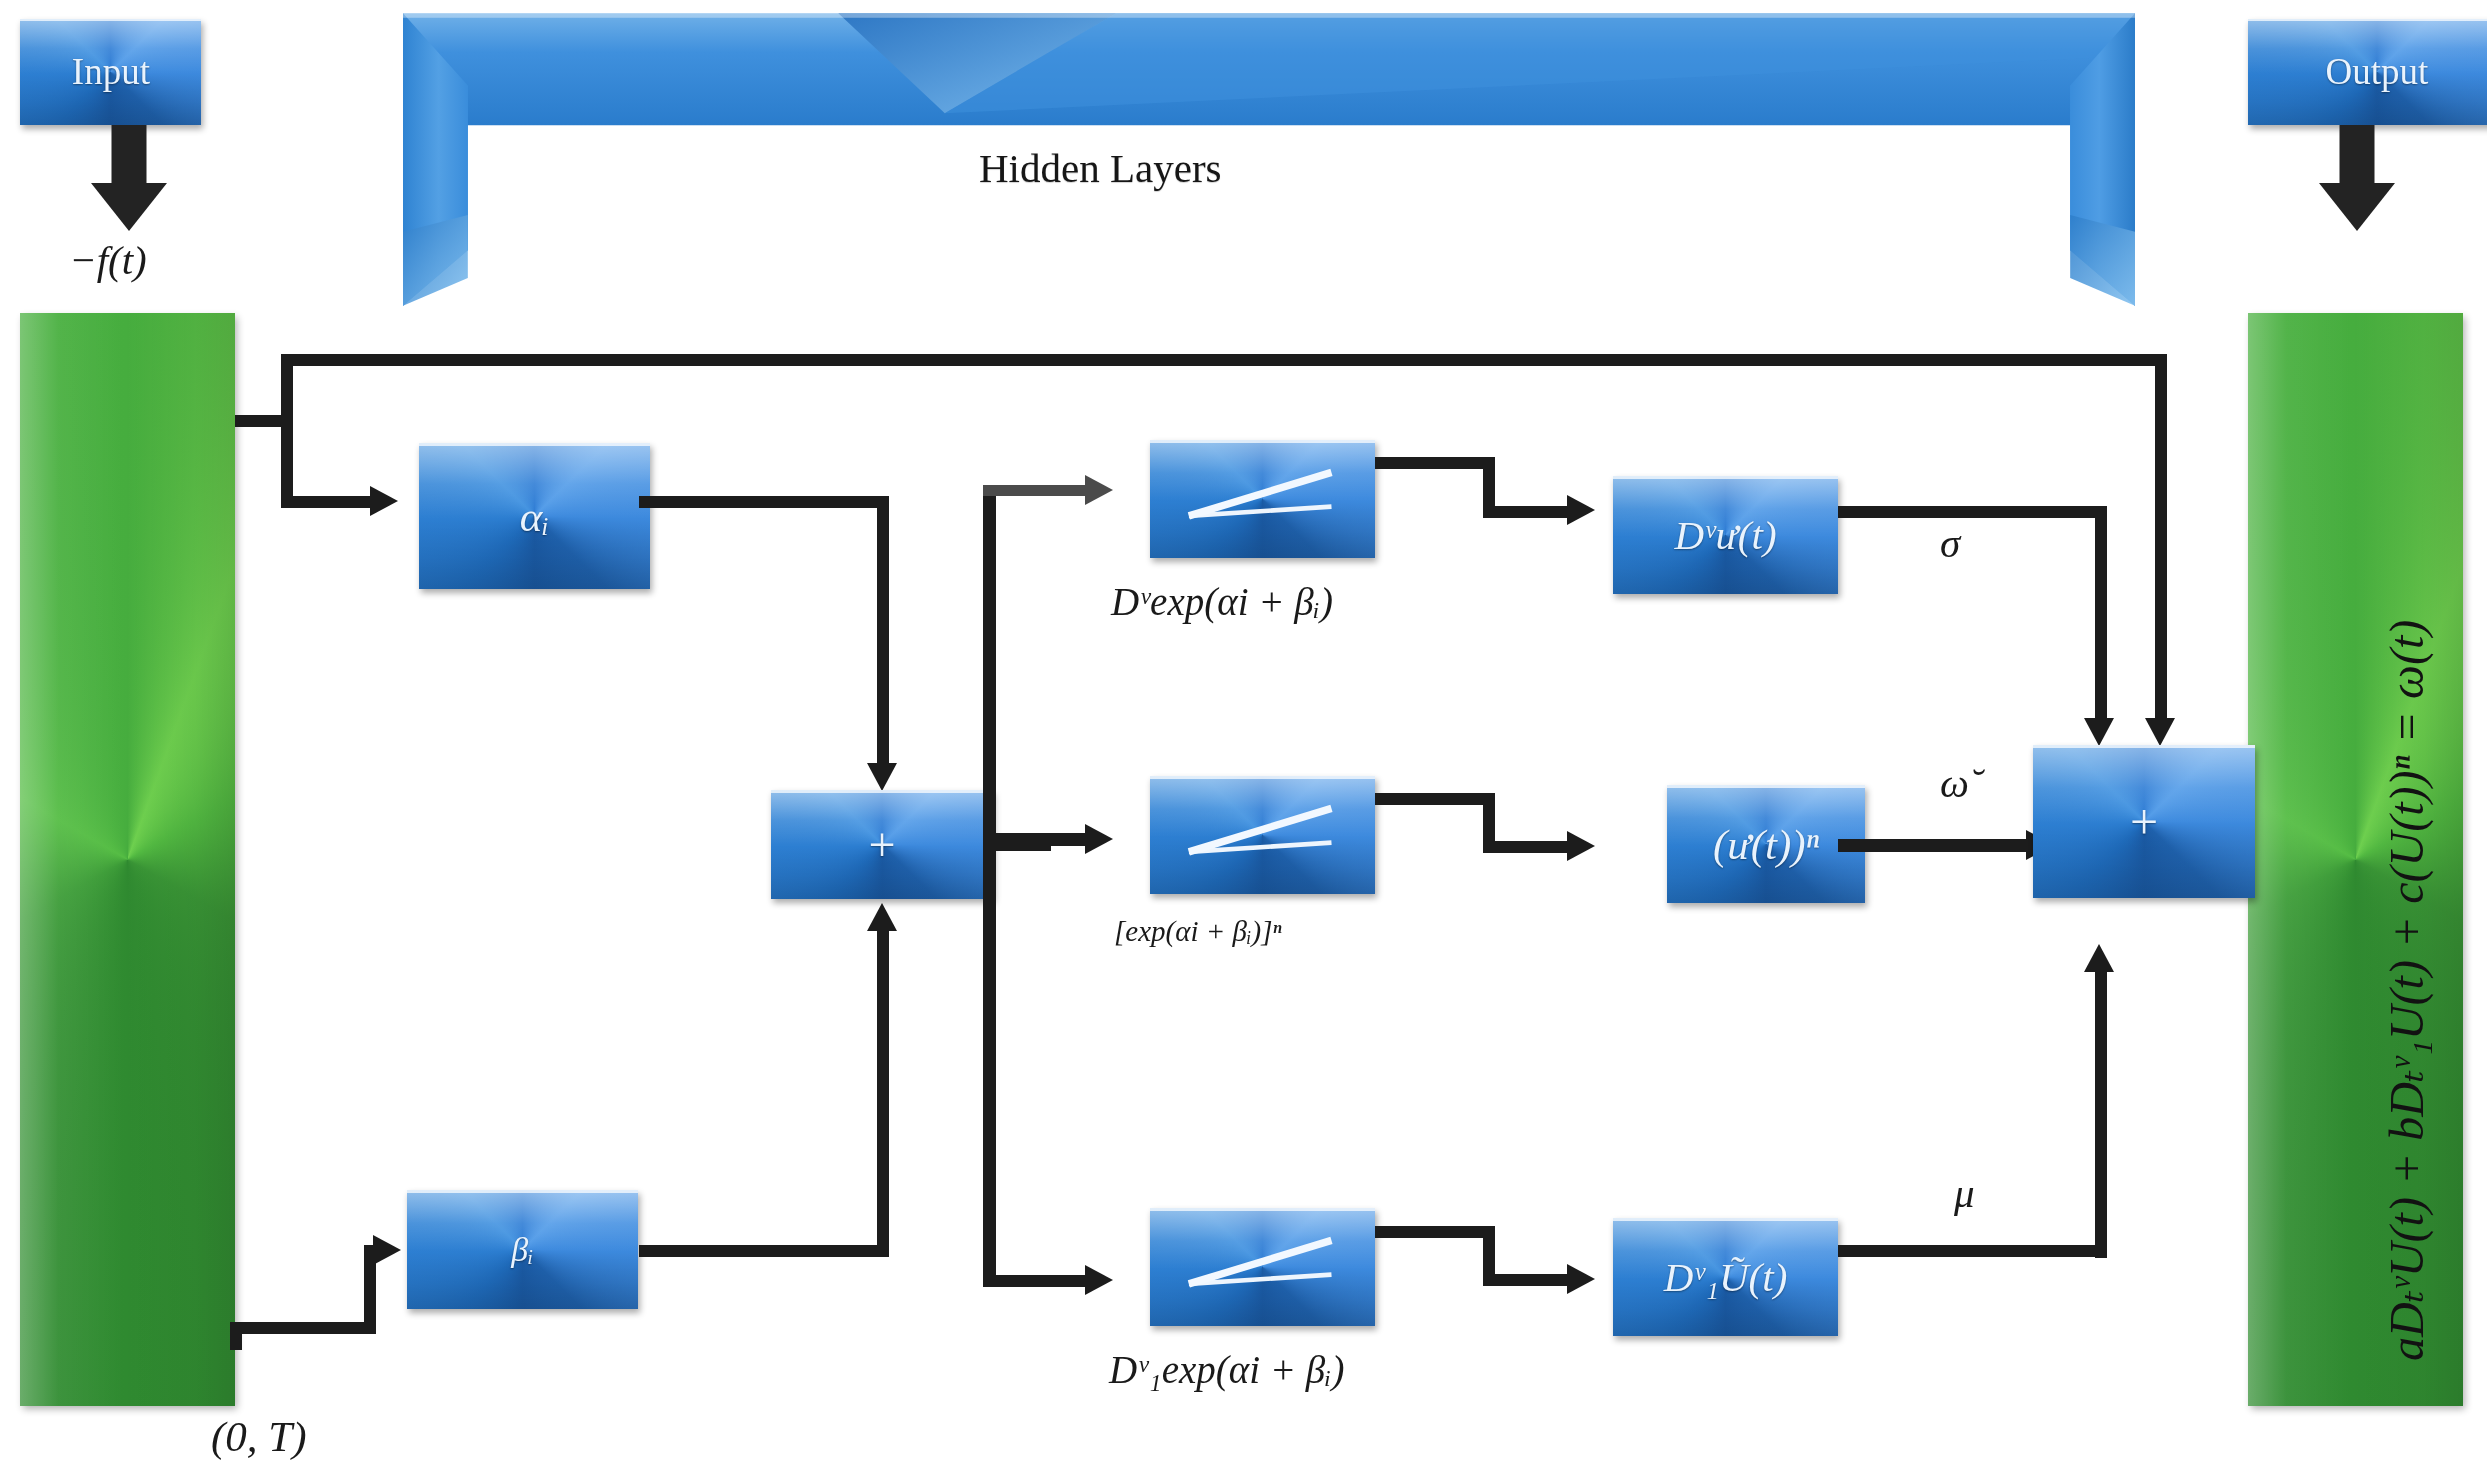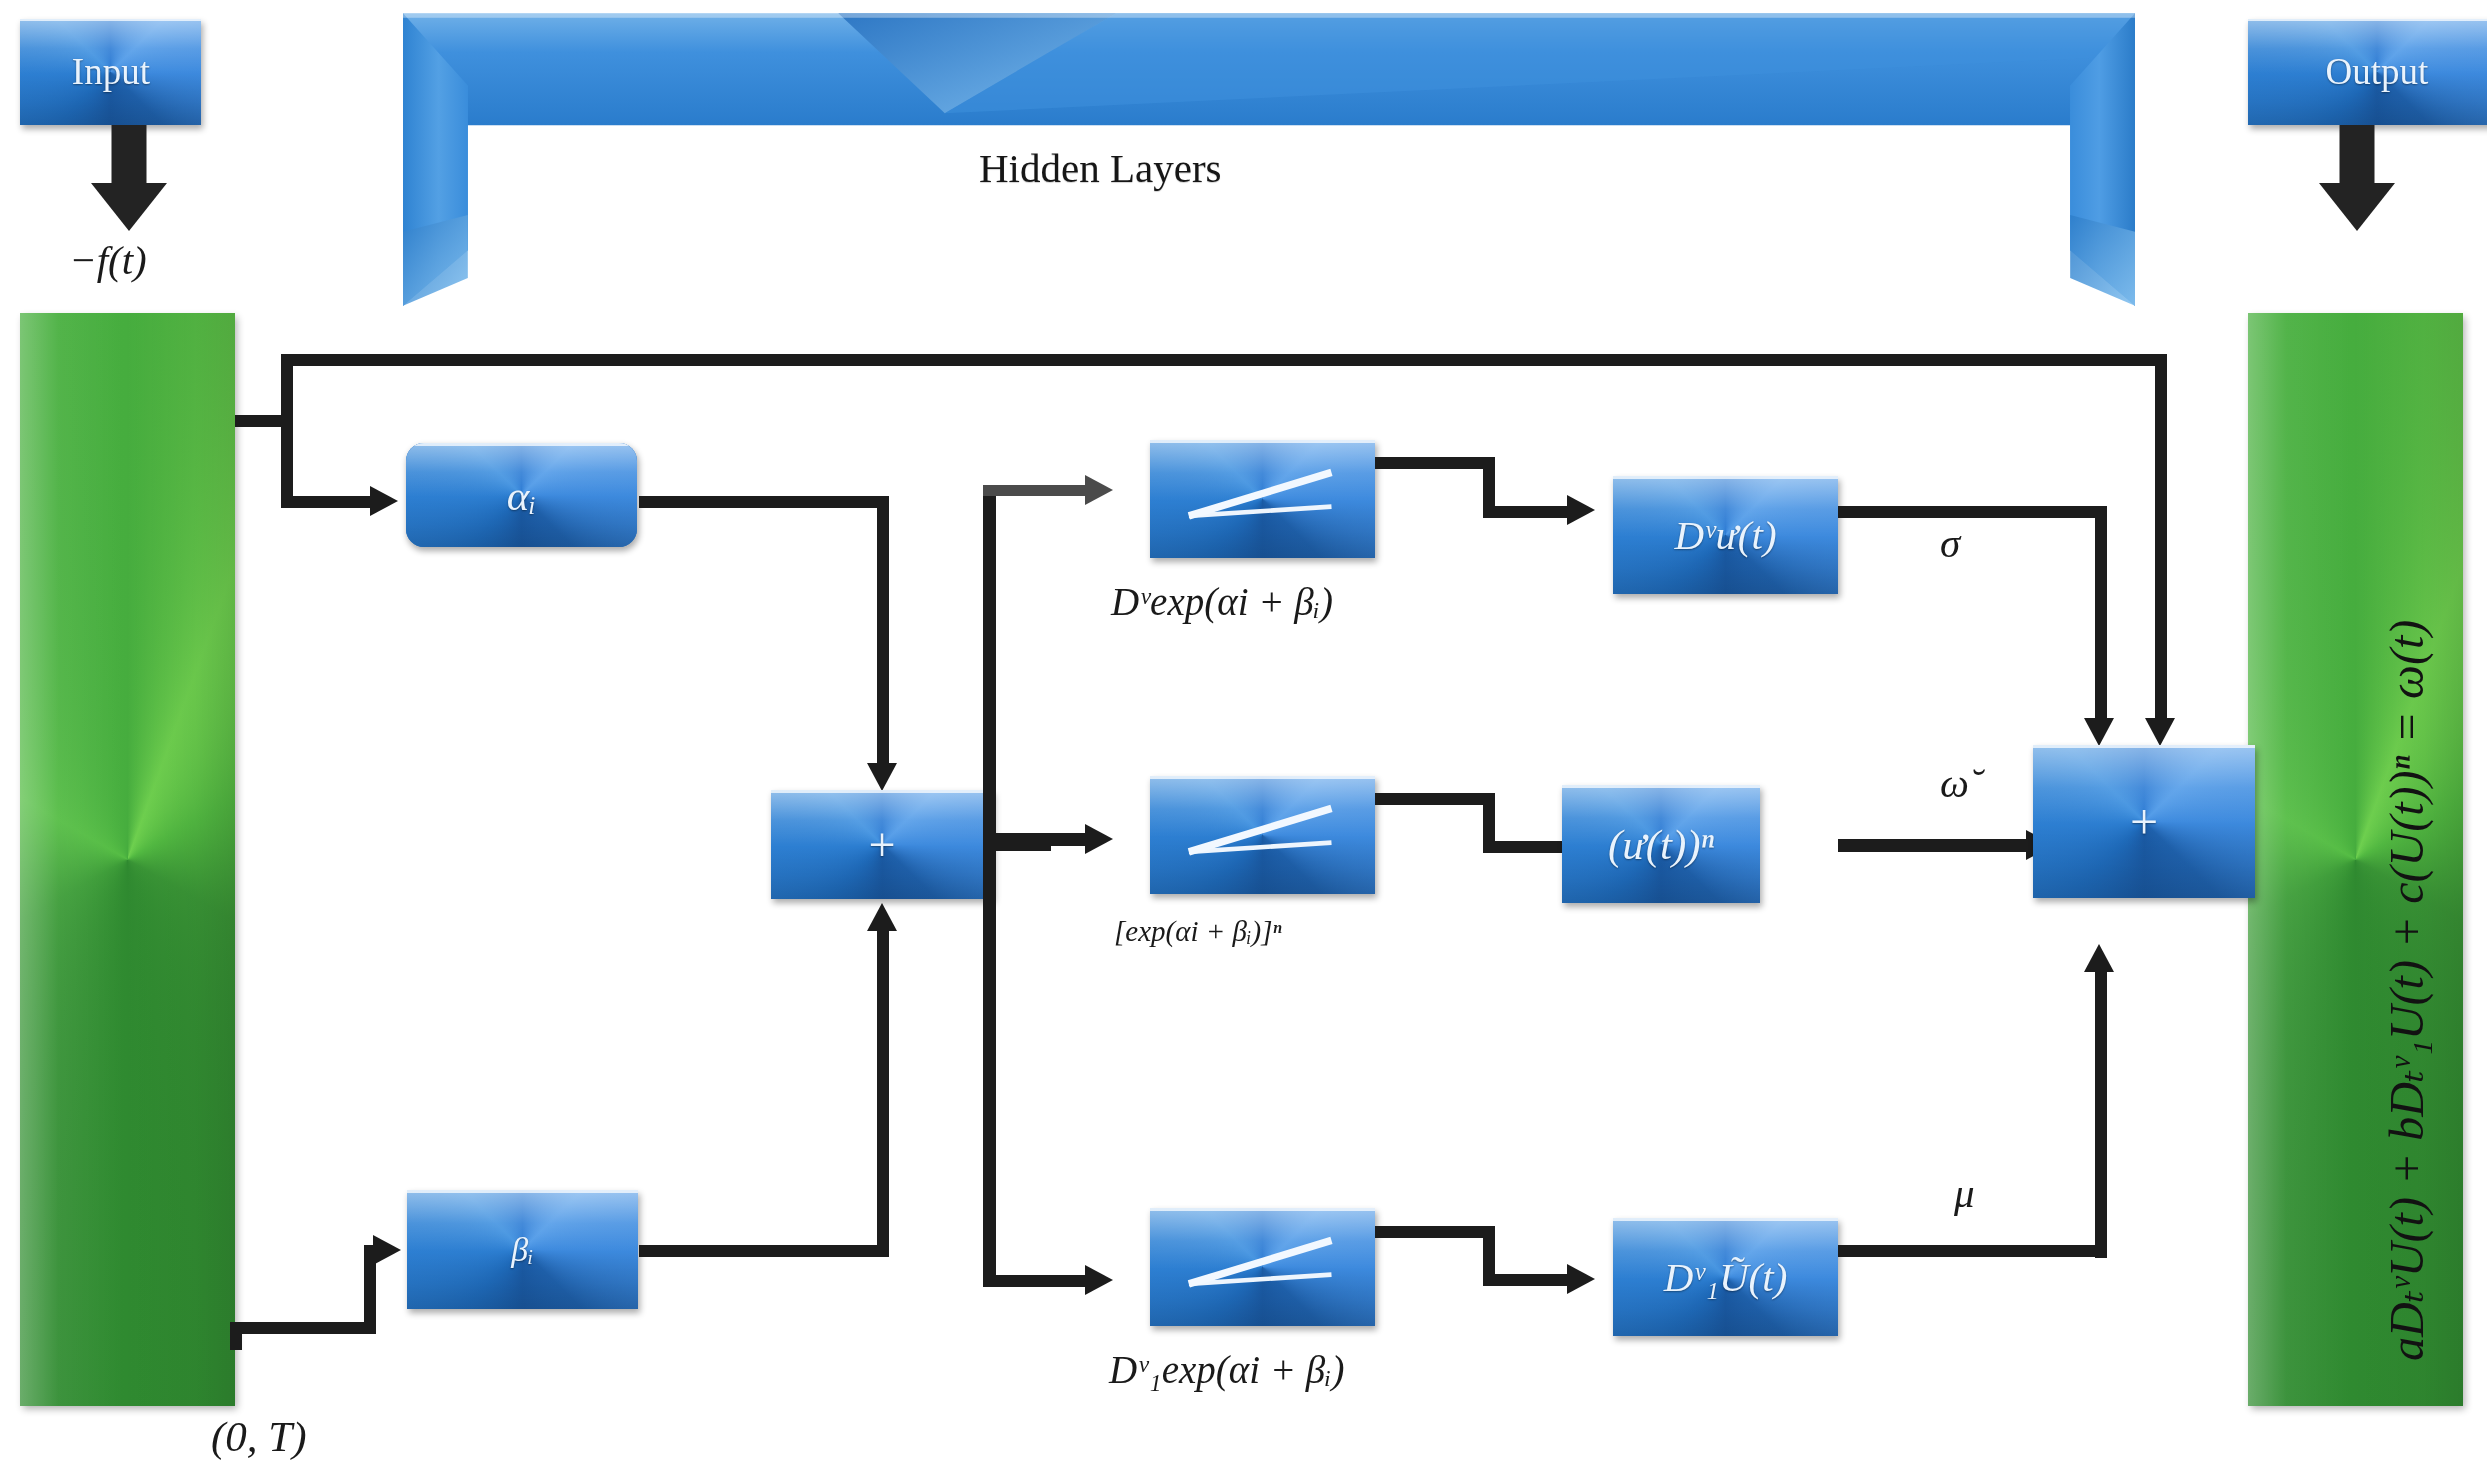--- a/index.html
+++ b/index.html
@@ -261,21 +261,21 @@
 
   <div class="hline" style="left:281px; top:354px; width:1886px; height:12px;"></div>
 
   <div class="vline" style="left:2155px; top:354px; width:12px; height:369px;"></div>
   <div class="arrow-d" style="left:2145px; top:718px;"></div>
 
   <div class="vline" style="left:281px; top:415px; width:12px; height:93px;"></div>
   <div class="hline" style="left:281px; top:496px; width:94px; height:12px;"></div>
   <div class="arrow-r" style="left:370px; top:486px;"></div>
 
-  <div class="bevel-box" style="left:406px; top:443px; width:231px; height:104px;border-radius:18px;">
+  <div class="bevel-box" style="left:419px; top:443px; width:231px; height:146px;">
     <div class="face"></div>
     <div class="gloss"></div>
     <div class="topedge"></div>
     <div class="lbl" style="font-size:43px;">αᵢ</div>
   </div>
 
   <div class="hline" style="left:639px; top:496px; width:250px; height:12px;"></div>
   <div class="vline" style="left:877px; top:496px; width:12px; height:273px;"></div>
   <div class="arrow-d" style="left:867px; top:763px;"></div>
 
@@ -352,21 +352,21 @@
       <line x1="42" y1="82" x2="196" y2="35" stroke="#f2f8ff" stroke-width="8"></line>
     </svg>
   </div>
   <div class="txt" style="left:1114px; top:915px; font-size:29px;">[exp(αi + βᵢ)]ⁿ</div>
 
   <div class="hline" style="left:1375px; top:793px; width:120px; height:12px;"></div>
   <div class="vline" style="left:1483px; top:793px; width:12px; height:59px;"></div>
   <div class="hline" style="left:1483px; top:841px; width:91px; height:12px;"></div>
   <div class="arrow-r" style="left:1567px; top:831px;"></div>
 
-  <div class="bevel-box" style="left:1562px; top:785px; width:198px; height:118px;">
+  <div class="bevel-box" style="left:1667px; top:785px; width:198px; height:118px;">
     <div class="face"></div>
     <div class="gloss"></div>
     <div class="topedge"></div>
     <div class="lbl" style="font-size:43px;">(ư(t))ⁿ</div>
   </div>
 
   <div class="hline" style="left:1838px; top:839px; width:194px; height:13px;"></div>
   <div class="arrow-r" style="left:2026px; top:830px;"></div>
   <div class="txt" style="left:1940px; top:759px; font-size:41px;">ω̆</div>
 

